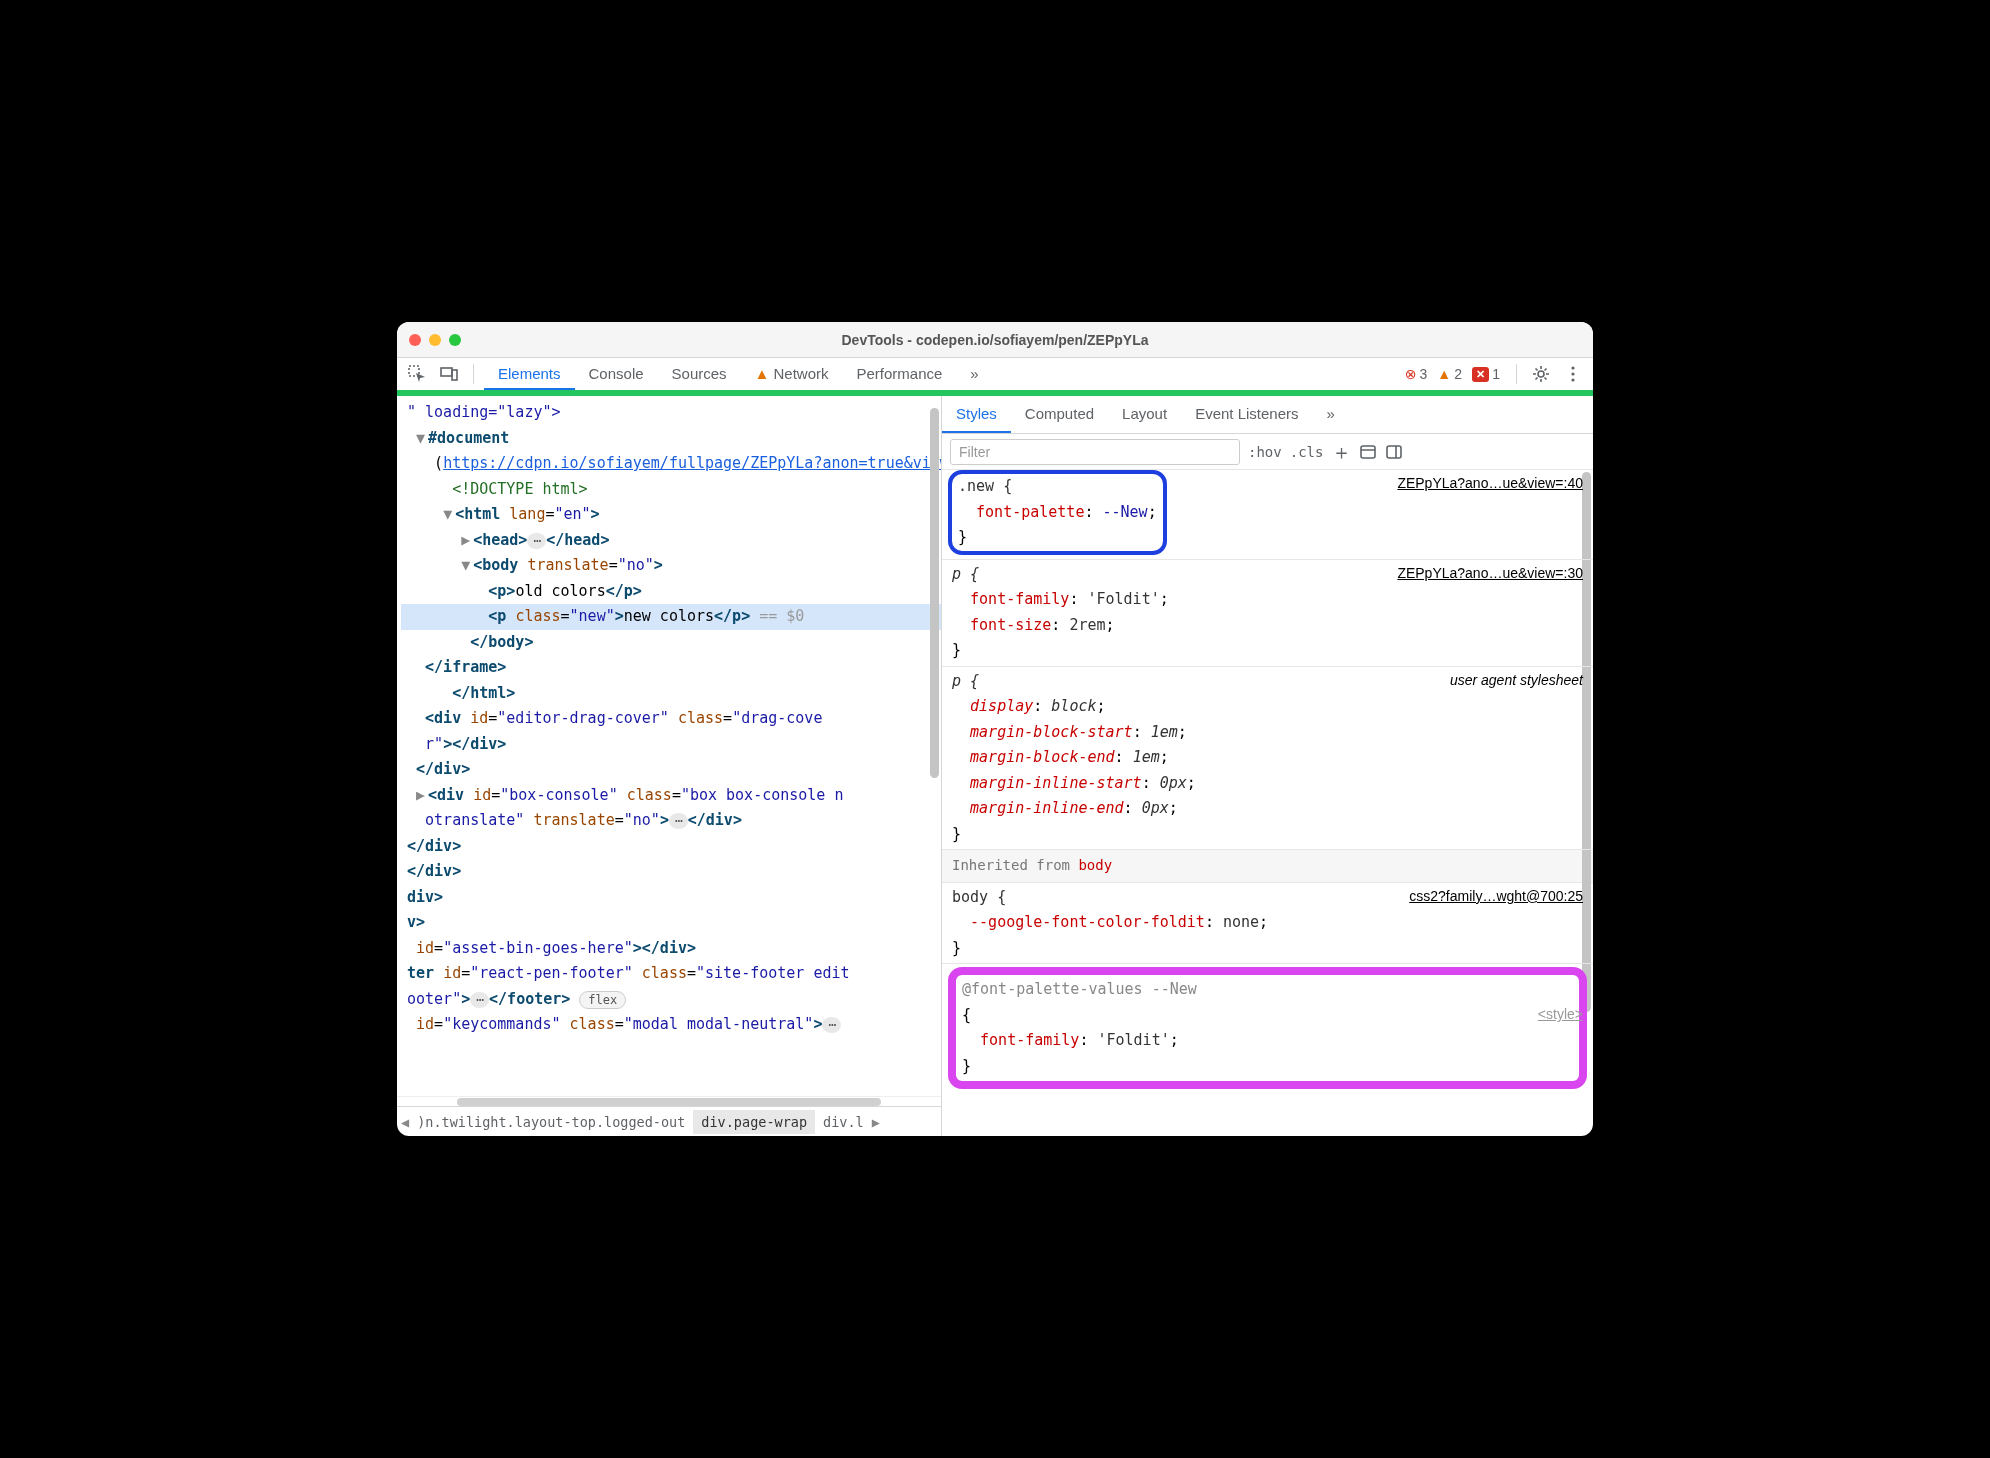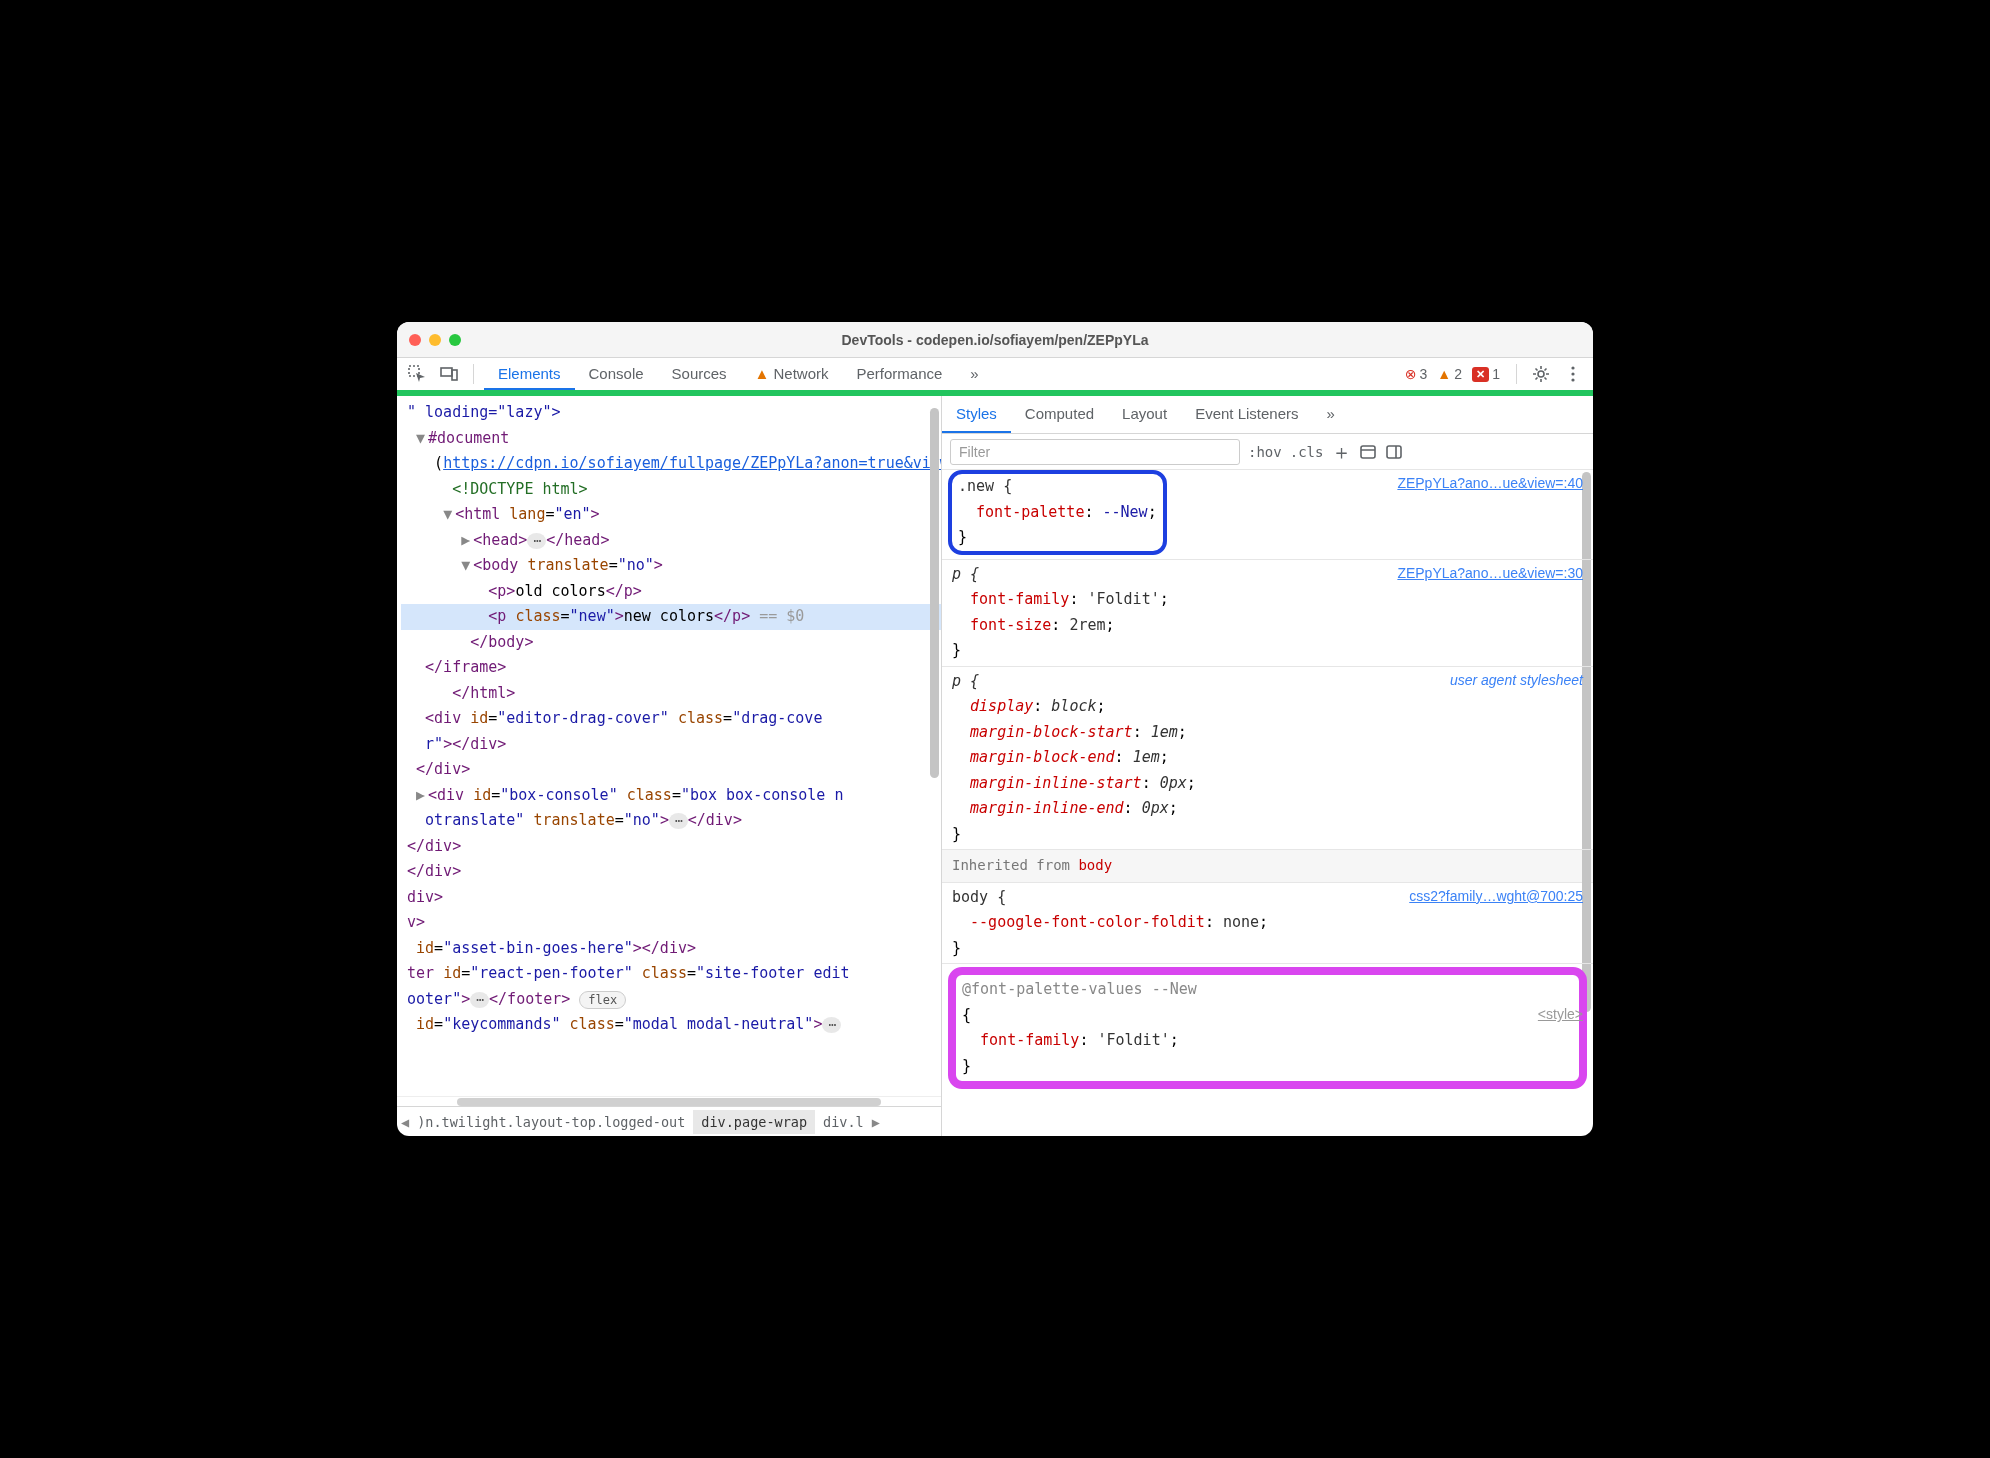--- a/index.html
+++ b/index.html
@@ -115,21 +115,21 @@
   .dom {
     flex:1;
     overflow:auto;
     position:relative;
     font-size:15px;
     line-height:1.7;
     padding: 4px 0 4px 4px;
   }
   .dom .row { white-space:pre; padding:0 6px; }
   .dom .row.selected { background:#d5e6fb; }
-  .tag { color:#701a75; }
+  .tag { color:#0c4a6e;font-weight:bold; }
   .attr-name { color:#994500; }
   .attr-val { color:#1a1aa6; }
   .comment { color:#236e25; }
   .link { color:#1a5fdd; text-decoration:underline; }
   .triangle { color:#888; display:inline-block; width:12px;}
   .ellipsis {
     display:inline-block; background:#e8e8e8; color:#555;
     border-radius:50%; padding:0 6px; font-size:13px; line-height:16px;
     letter-spacing:-1px; font-family:Menlo, monospace;
   }
@@ -187,21 +187,21 @@
   .styles {
     flex:1; overflow:auto; position:relative;
     font-size:15px; line-height:1.7;
   }
   .rule {
     border-bottom:1px solid #e6e6e6;
     padding:2px 10px;
     position:relative;
   }
   .rule .origin {
-    float:right; color:#3b82f6; font-size:14px;
+    float:right; color:#000000; font-size:14px;
     text-decoration:underline;
     font-family:-apple-system, sans-serif;
   }
   .rule .origin.nolabel { font-style:italic; text-decoration:none; }
   .sel { color:#333; }
   .prop { color:#c80000; }
   .val  { color:#333; }
   .kw   { color:#1a1aa6; }
   .inherit {
     border-bottom:1px solid #e6e6e6;

